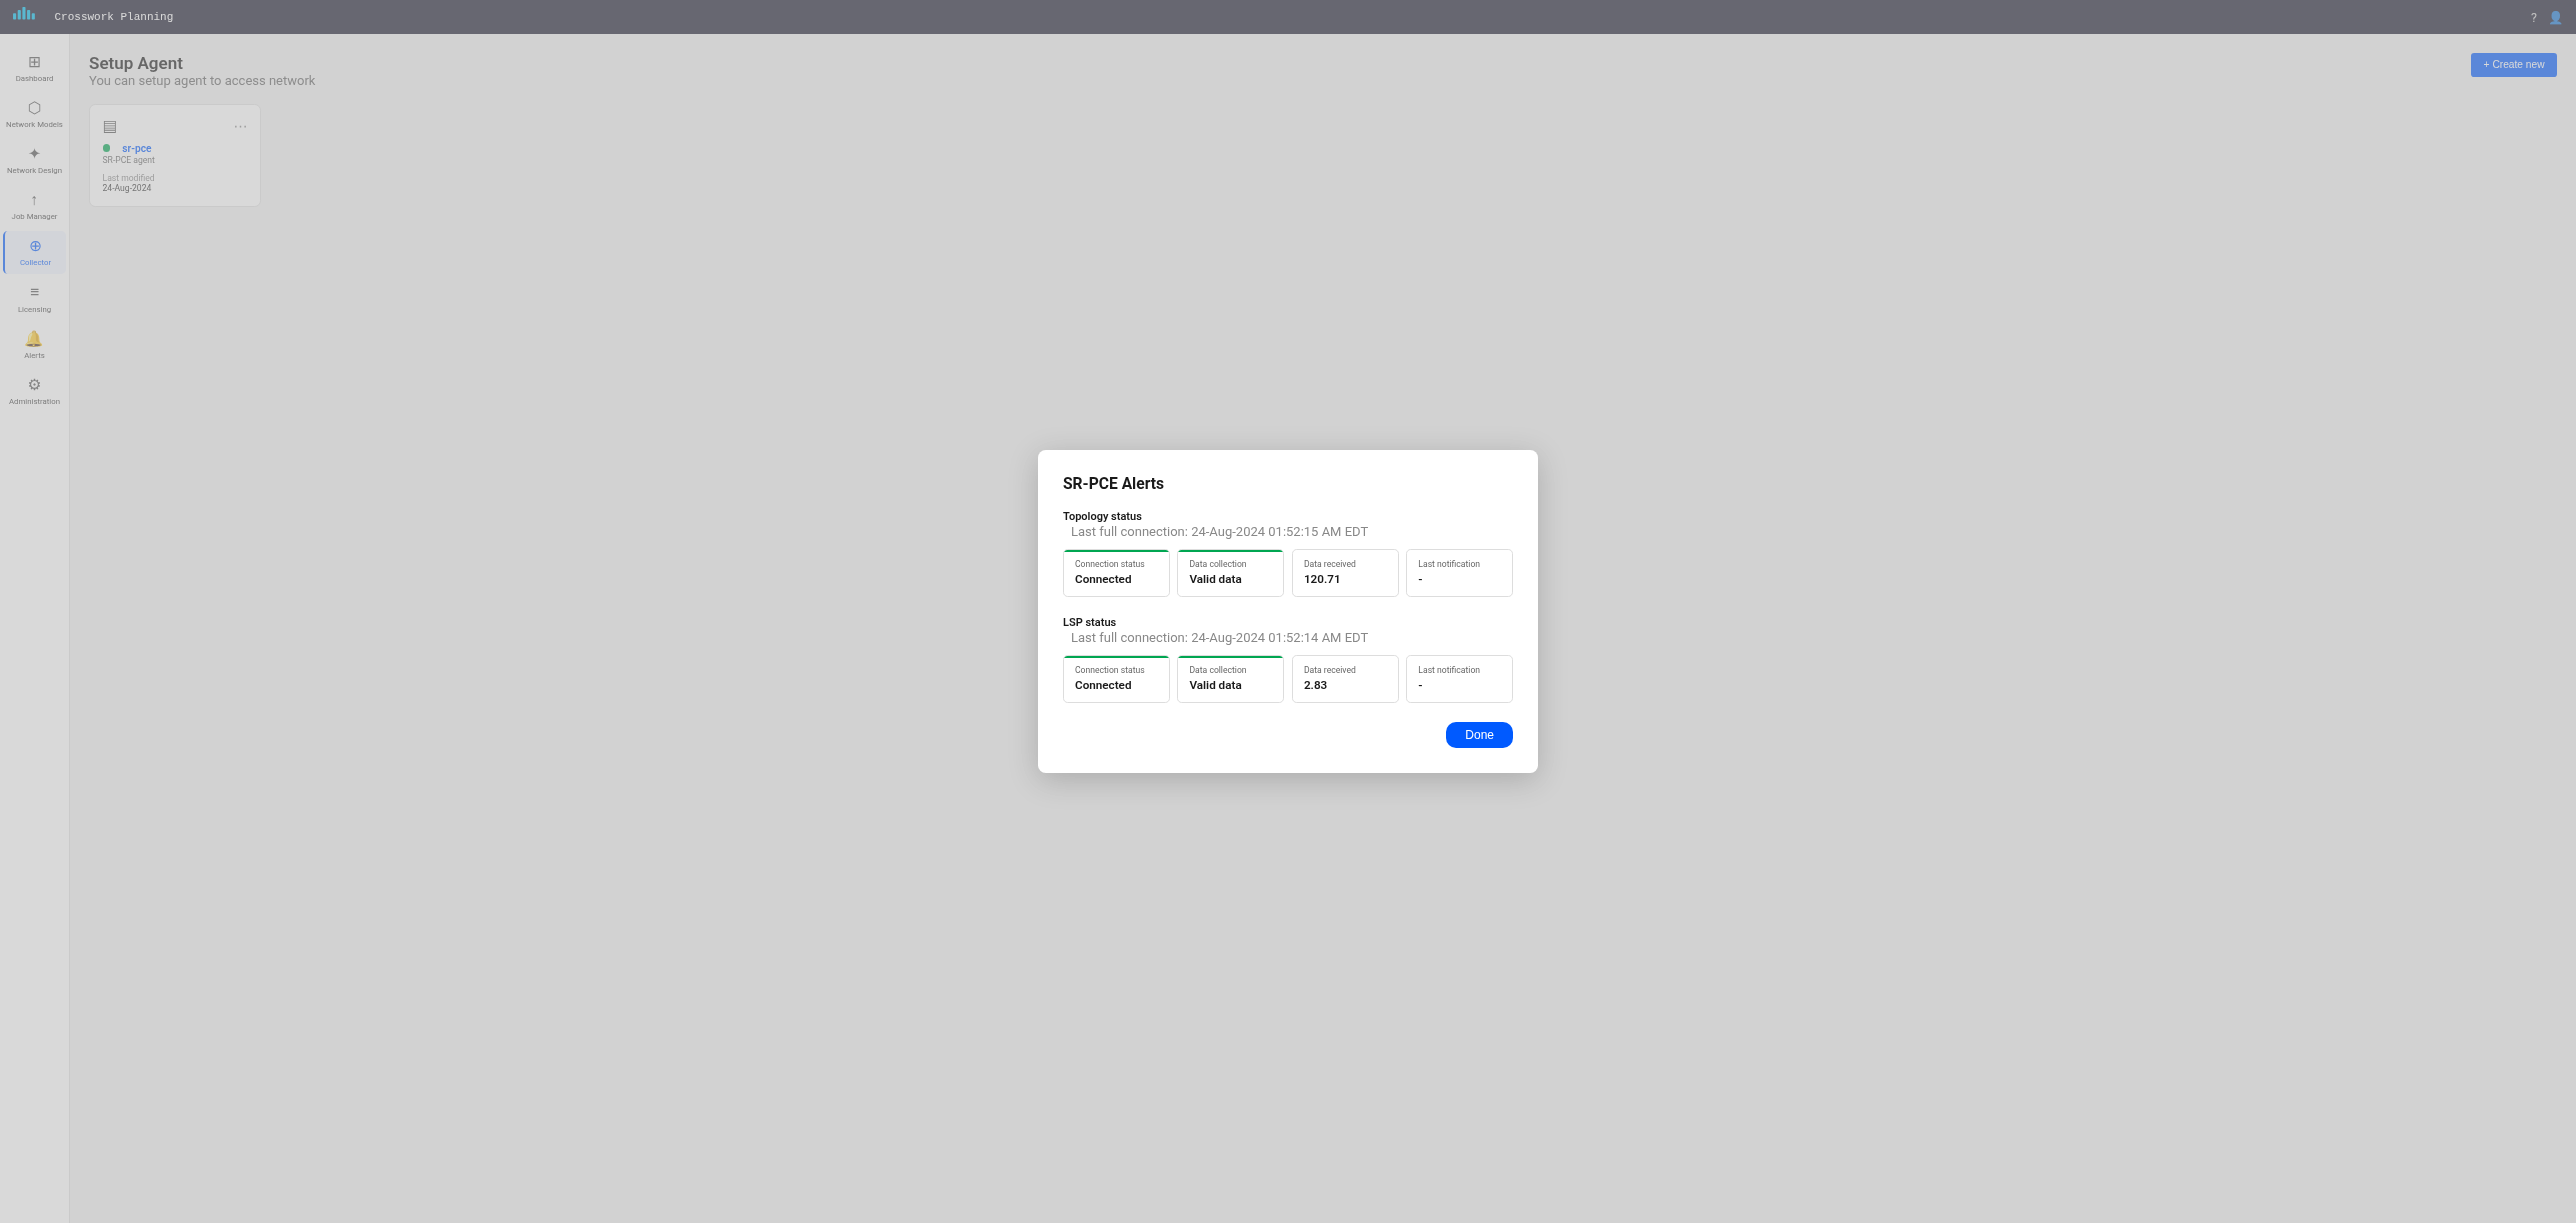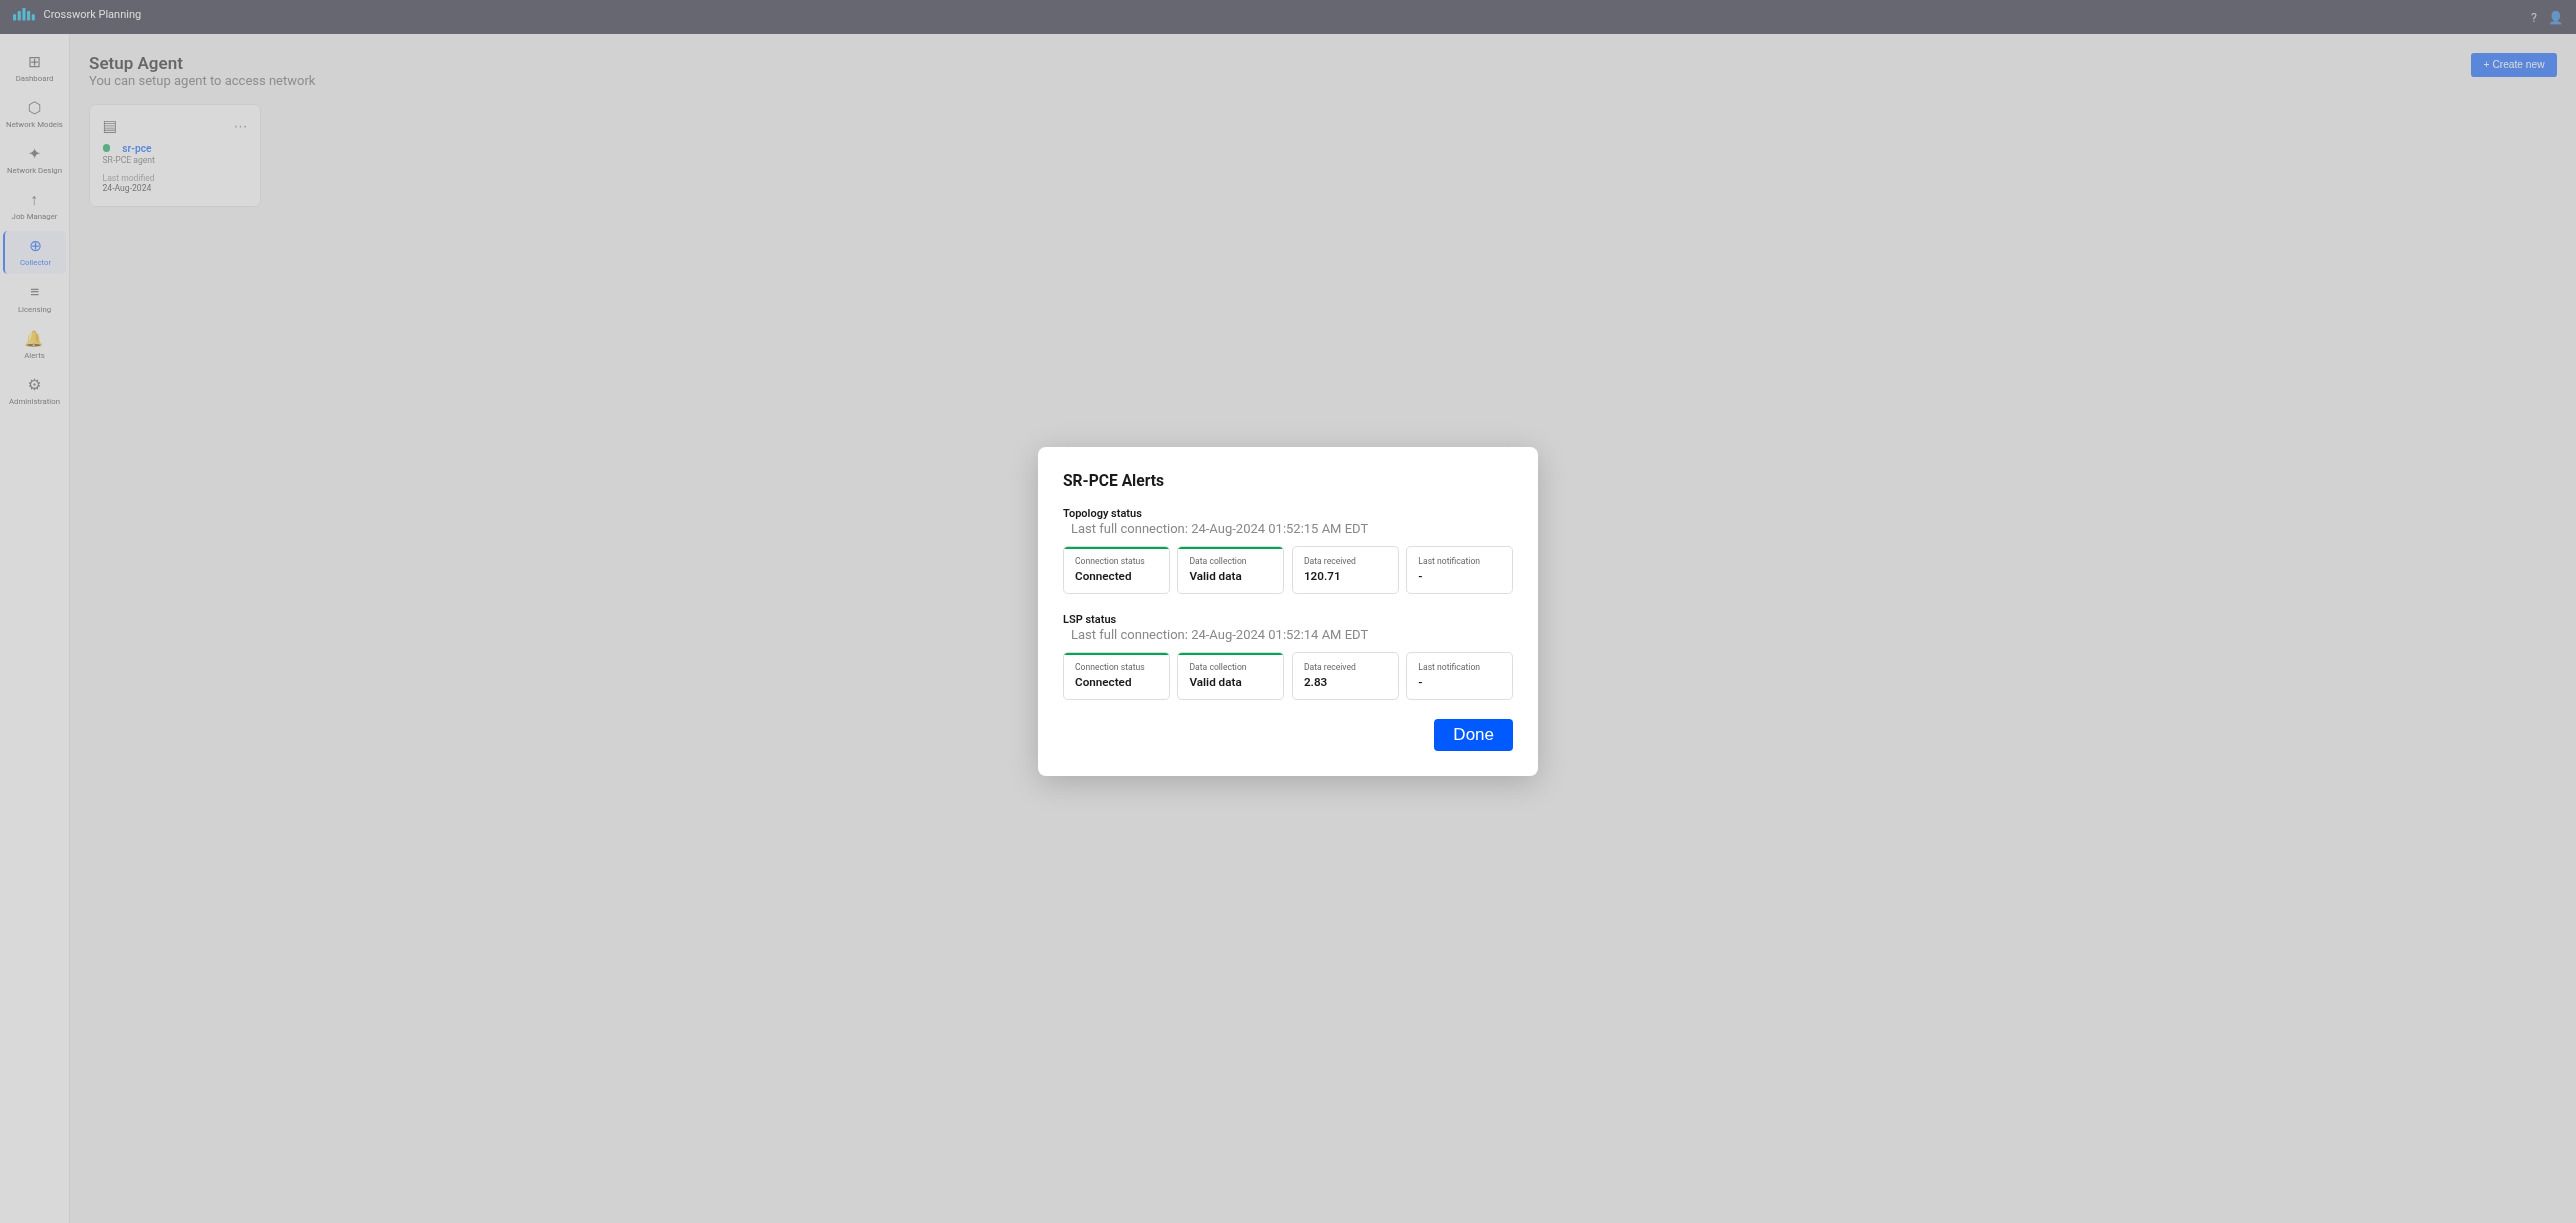--- a/index.html
+++ b/index.html
@@ -17,22 +17,23 @@
       display: flex;
       align-items: center;
       justify-content: space-between;
       padding: 0 12.5px;
       position: fixed;
       top: 0; left: 0; right: 0;
       z-index: 100;
     }
     .topbar-left {
       display: flex;
-      align-items: flex-start;
-      gap: 6px;
+      align-items: center;
+      gap: 17px;
+      font-family: Liberation Mono, monospace;
     }
     .cisco-logo {
       color: #00bceb;
       font-size: 14px;
       font-weight: bold;
       letter-spacing: 0.8px;
     }
     .app-title {
       color: #fff;
       font-size: 11px;
@@ -260,23 +261,23 @@
     
     .modal-footer {
       display: flex;
       justify-content: flex-end;
       margin-top: 19px;
     }
     .done-btn {
       background: #005aff;
       color: #fff;
       border: none;
-      border-radius: 4px;
+      border-radius: 10px;
       padding: 6.3px 19px;
-      font-size: 17px;
+      font-size: 12px;
       cursor: pointer;
     }
   </style>
 </head>
 <body>
 
 <div class="topbar">
   <div class="topbar-left">
     <span class="cisco-logo">
       <svg width="25" height="15.6" viewBox="0 0 32 20" fill="none">

